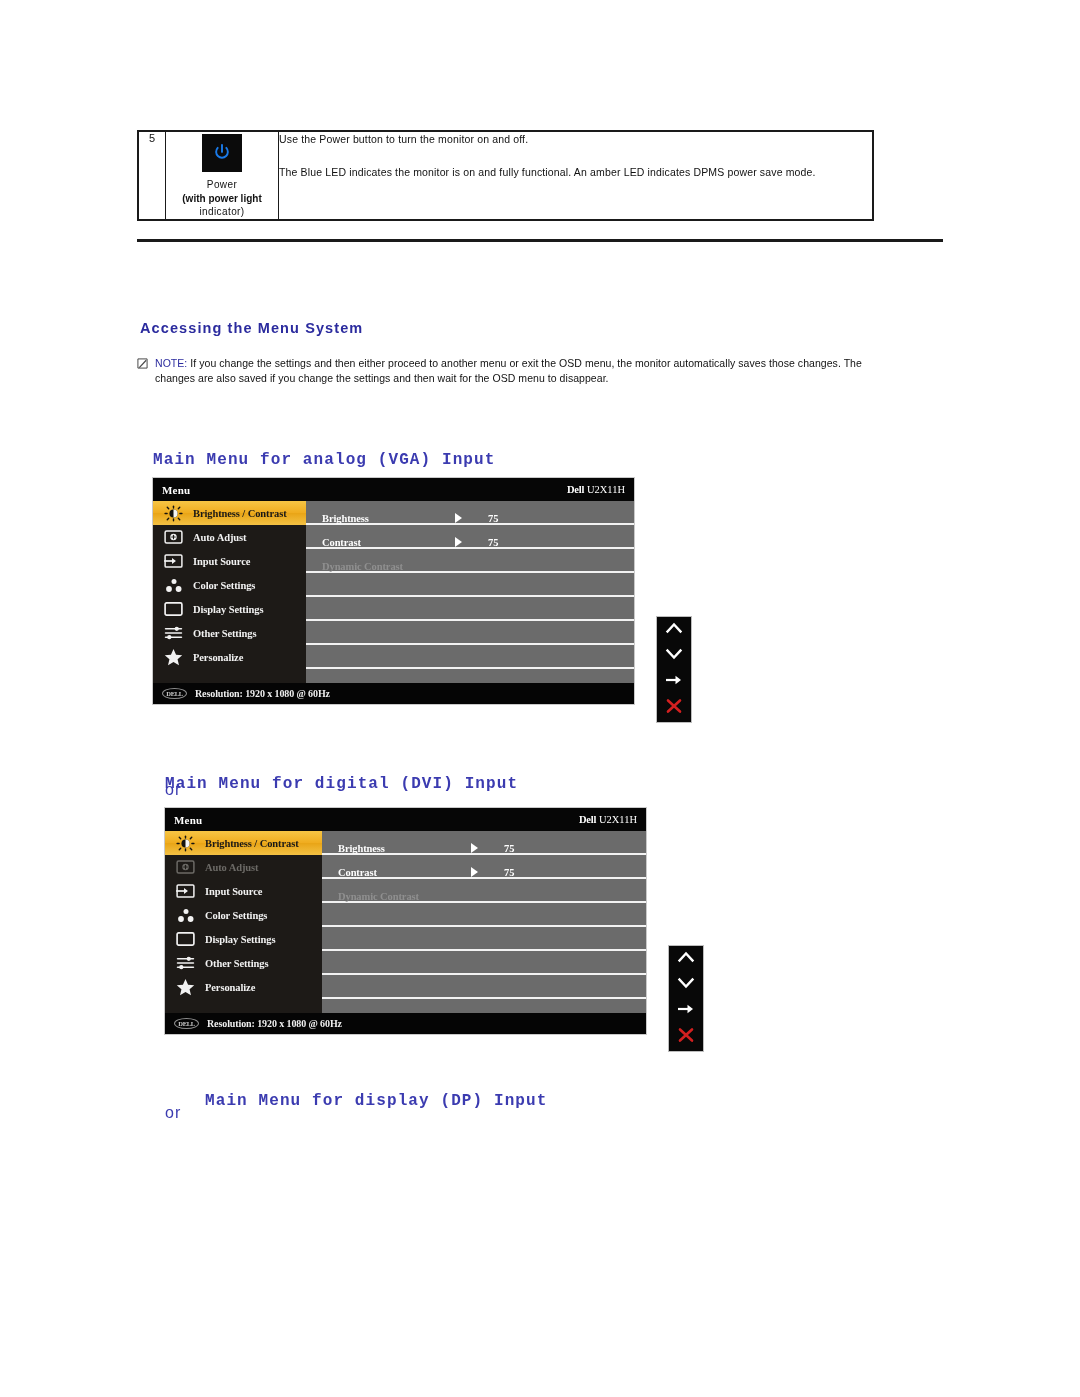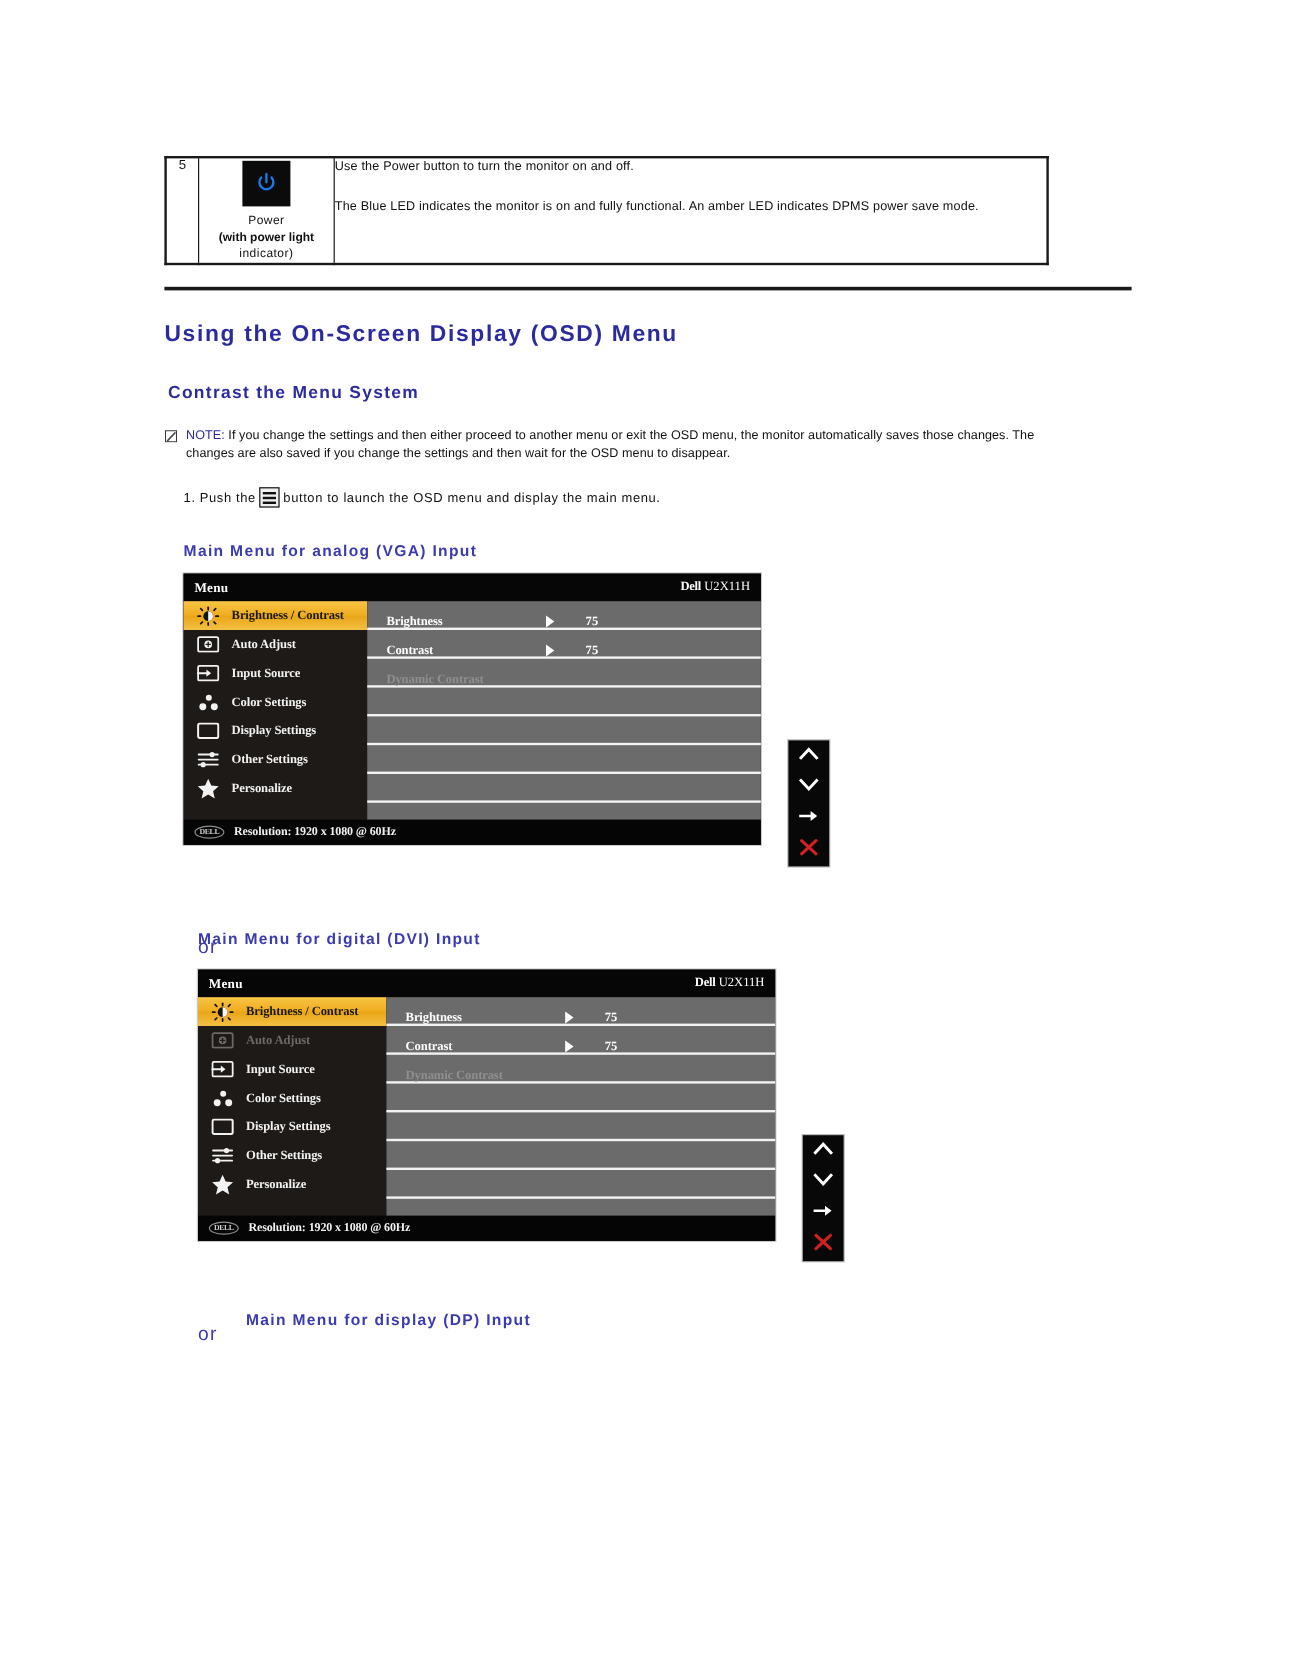--- a/index.html
+++ b/index.html
@@ -55,21 +55,21 @@
   
   .step{position:absolute;left:153px;top:406px;display:flex;align-items:center;font-size:10.8px;color:#111;letter-spacing:.5px;}
   .menu-btn-icon{
     width:17px;height:17px;background:#efefef;border:1.5px solid #111;
     margin:0 3px;display:flex;flex-direction:column;justify-content:center;
     align-items:center;gap:2px;box-sizing:border-box;
   }
   .menu-btn-icon i{display:block;width:11px;height:2px;background:#111;}
 
   
-  .osd-caption{position:absolute;font-size:13px;font-weight:bold;color:#3b3bb0;letter-spacing:1.1px;}
+  .osd-caption{position:absolute;font-size:16px;font-weight:bold;color:#3b3bb0;letter-spacing:1.1px;font-family:Liberation Mono, monospace;}
   .or-text{position:absolute;font-size:16px;color:#3b3bb0;letter-spacing:1.2px;margin-top:40px;}
 
   
   .osd{position:absolute;background:#070707;box-shadow:0 0 0 1px #c9c9c9;font-family:Liberation Serif, serif;}
   .osd-head{
     height:23px;background:#060606;display:flex;align-items:center;
     justify-content:space-between;padding:0 9px 0 9px;box-sizing:border-box;
   }
   .osd-head .m{color:#fff;font-size:11px;font-weight:bold;letter-spacing:.2px;}
   .osd-head .brand{color:#fff;font-size:10.5px;}
@@ -141,42 +141,32 @@
         <div class="desc-line">Use the Power button to turn the monitor on and off.</div>
         <div class="desc-line second">The Blue LED indicates the monitor is on and fully functional. An amber LED indicates DPMS power save mode.</div>
         <div style="height:28px"></div>
       </td>
     </tr>
   </tbody>
     </table>
 
   <div class="rule"></div>
 
-  <h1 class="title">Using the On-Screen Display (OSD) Menu</h1>
-  <h2 class="subtitle">Contrast the Menu System</h2>
+  <h2 class="subtitle">Accessing the Menu System</h2>
 
   <div class="note">
     <span class="note-icon">
       <svg width="11" height="11" viewBox="0 0 12 12">
         <path d="M1 11 L1 1 L11 1 L11 11 Z" fill="#ffffff" stroke="#3a3a3a" stroke-width="1"></path>
         <path d="M2 10 L9.5 2 L10.5 3 L3 11 Z" fill="#4a4a4a"></path>
       </svg>
     </span>
     <span class="note-text"><span class="lbl">NOTE:</span><span> If you change the settings and then either proceed to another menu or exit the OSD menu, the monitor automatically saves those changes. The changes are also saved if you change the settings and then wait for the OSD menu to disappear.</span></span>
   </div>
 
-  <div class="step">
-    <span>1. Push the</span>
-    <span class="menu-btn-icon">
-        <i></i>
-        <i></i>
-        <i></i>
-      </span>
-    <span>button to launch the OSD menu and display the main menu.</span>
-  </div>
 
   <div class="osd-caption" style="left:153px;top:451px;">Main Menu for analog (VGA) Input</div>
 
   <div class="osd" id="osd-vga" style="left:153px;top:478px;width:481px;">
     <div class="osd-head">
       <span class="m">Menu</span>
       <span class="brand"><b>Dell</b> <span>U2X11H</span></span>
     </div>
     <div class="osd-body">
       <div class="osd-side" id="side-vga" style="width:153px;">

